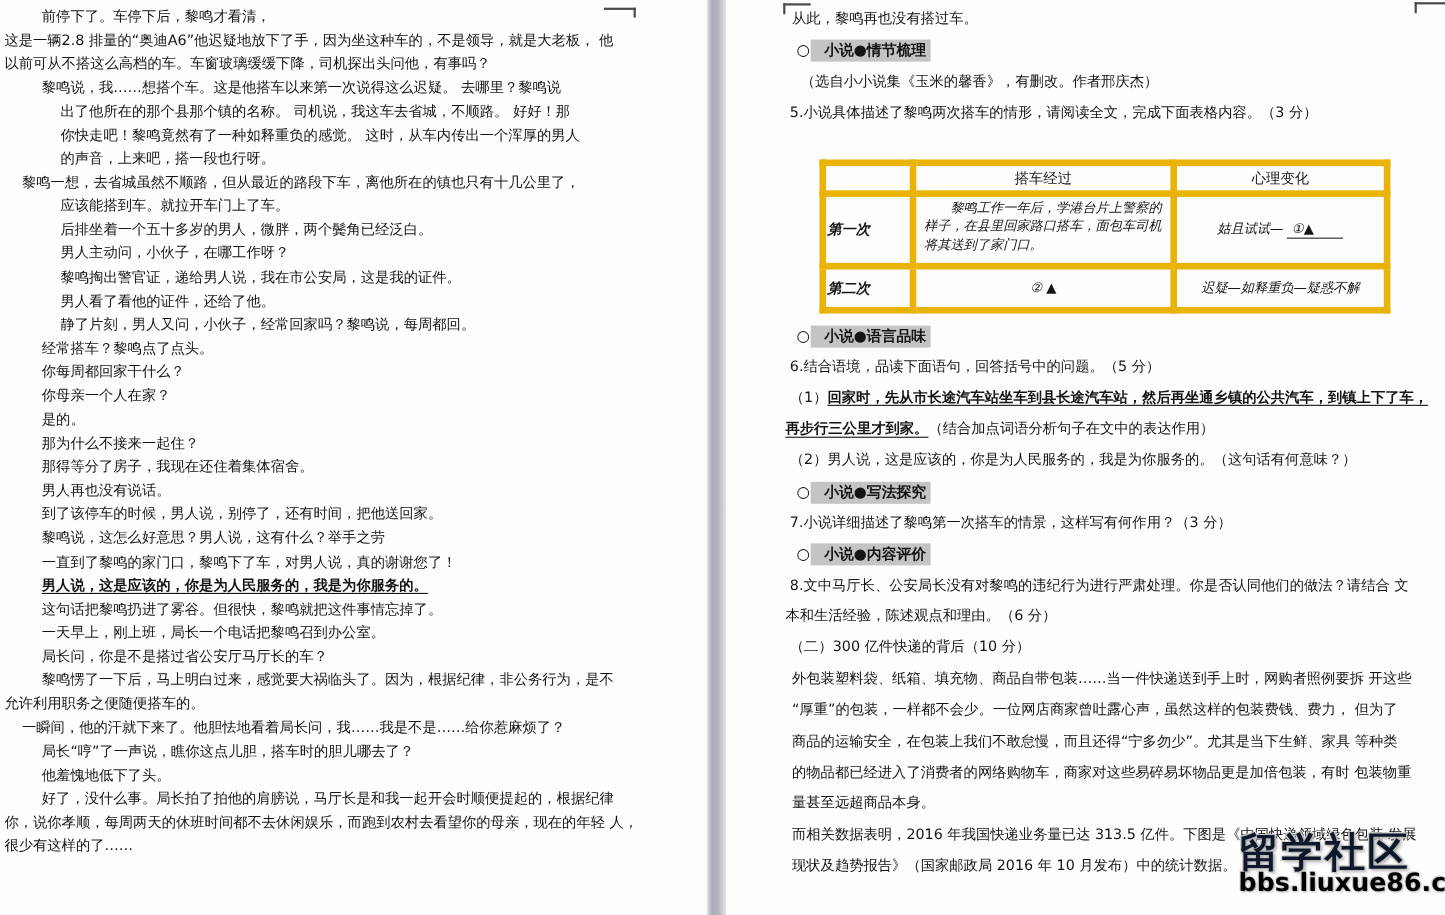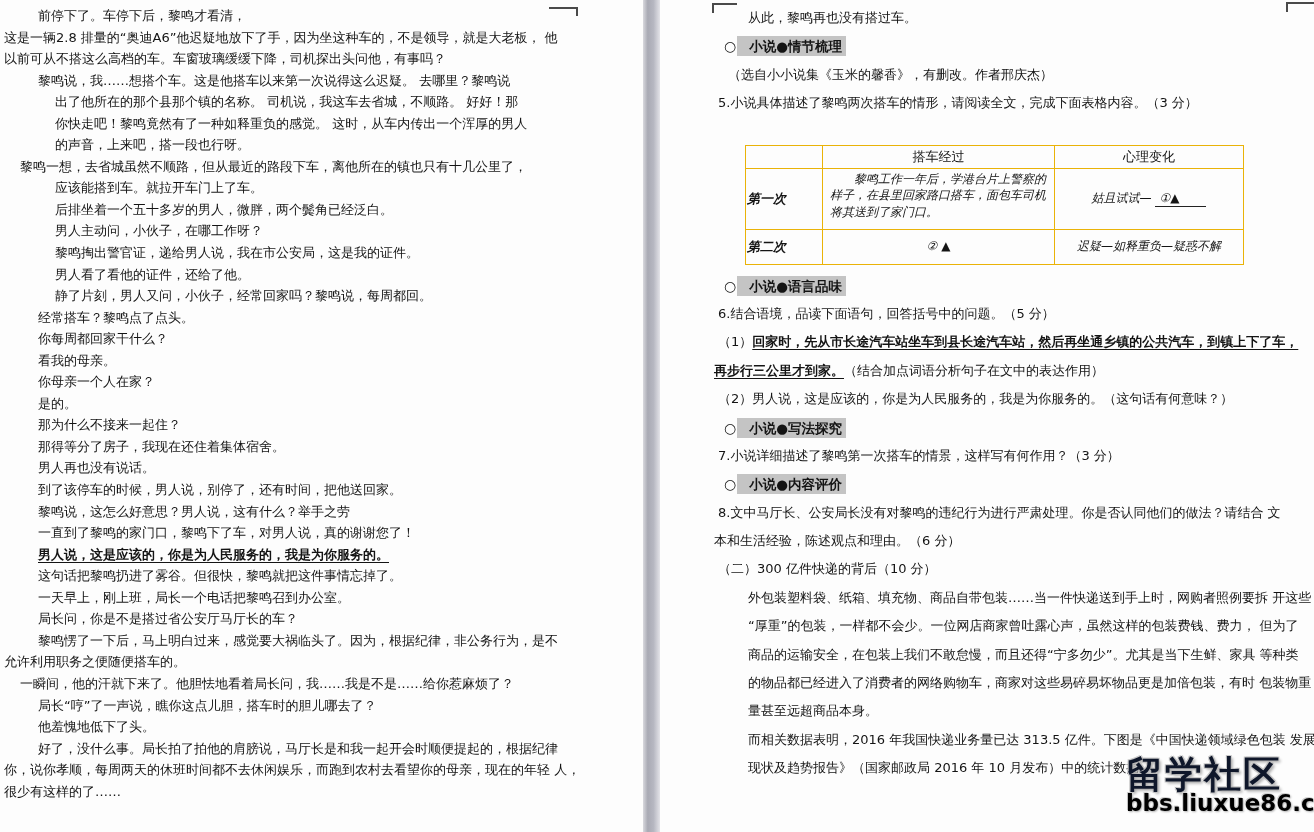--- a/index.html
+++ b/index.html
@@ -20,32 +20,32 @@
   .tline{font-size:13px;line-height:21.55px;height:21.55px;white-space:nowrap;}
   .ind0{margin-left:4px;}
   .ind1{margin-left:20px;}
   .ind2{margin-left:38px;}
   .ind3{margin-left:55px;}
   .ul{text-decoration:underline;text-underline-offset:3px;font-weight:bold;}
   
   .rcol{padding-top:4px;}
   .rline{font-size:13px;line-height:28.4px;height:28.4px;white-space:nowrap;}
   .rind0{margin-left:58px;}
-  .rind1{margin-left:88px;}
+  .rind1{margin-left:60px;}
   .rind2{margin-left:68px;}
   .rind3{margin-left:54px;}
   .rheader{line-height:28.4px;height:28.4px;margin-left:64px;font-size:13.5px;white-space:nowrap;}
   .circ{font-size:14px;margin-right:1px;}
   .hl{background:#c4c4c4;font-weight:bold;padding:2px 4px 2px 12px;}
   
   #qtable{
     border-collapse:collapse;table-layout:fixed;width:489px;
     margin:27px 0 7px 85px;
   }
-  #qtable th,#qtable td{border:1px solid #eab308;overflow:hidden;}
+  #qtable th,#qtable td{border:6px solid #eab308;overflow:hidden;}
   #qtable th{font-size:13px;font-weight:normal;height:20px;text-align:center;}
   #qtable .c1{width:74px;} #qtable .c2{width:229px;} #qtable .c3{width:186px;}
   #qtable tr.r1 td{height:56px;} #qtable tr.r2 td{height:30px;}
   .lab{font-weight:bold;font-style:italic;text-align:left;font-size:13px;
        font-family:"DejaVu Serif","Liberation Serif",serif;}
   .proc{font-style:italic;font-family:"DejaVu Serif","Liberation Serif",serif;
         font-size:12px;line-height:16.5px;padding:2px 7px;vertical-align:top;}
   .proc.first{text-indent:2em;white-space:normal;}
   .center{text-align:center;vertical-align:middle;}
   .mind{font-style:italic;font-family:"DejaVu Serif","Liberation Serif",serif;
@@ -81,21 +81,20 @@
       <div class="tline ind3">的声音，上来吧，搭一段也行呀。</div>
       <div class="tline ind1">黎鸣一想，去省城虽然不顺路，但从最近的路段下车，离他所在的镇也只有十几公里了，</div>
       <div class="tline ind3">应该能搭到车。就拉开车门上了车。</div>
       <div class="tline ind3">后排坐着一个五十多岁的男人，微胖，两个鬓角已经泛白。</div>
       <div class="tline ind3">男人主动问，小伙子，在哪工作呀？</div>
       <div class="tline ind3">黎鸣掏出警官证，递给男人说，我在市公安局，这是我的证件。</div>
       <div class="tline ind3">男人看了看他的证件，还给了他。</div>
       <div class="tline ind3">静了片刻，男人又问，小伙子，经常回家吗？黎鸣说，每周都回。</div>
       <div class="tline ind2">经常搭车？黎鸣点了点头。</div>
       <div class="tline ind2">你每周都回家干什么？</div>
-      <div class="tline ind2">看我的母亲。</div>
       <div class="tline ind2">你母亲一个人在家？</div>
       <div class="tline ind2">是的。</div>
       <div class="tline ind2">那为什么不接来一起住？</div>
       <div class="tline ind2">那得等分了房子，我现在还住着集体宿舍。</div>
       <div class="tline ind2">男人再也没有说话。</div>
       <div class="tline ind2">到了该停车的时候，男人说，别停了，还有时间，把他送回家。</div>
       <div class="tline ind2">黎鸣说，这怎么好意思？男人说，这有什么？举手之劳</div>
       <div class="tline ind2">一直到了黎鸣的家门口，黎鸣下了车，对男人说，真的谢谢您了！</div>
       <div class="tline ind2 ul">男人说，这是应该的，你是为人民服务的，我是为你服务的。</div>
       <div class="tline ind2">这句话把黎鸣扔进了雾谷。但很快，黎鸣就把这件事情忘掉了。</div>

